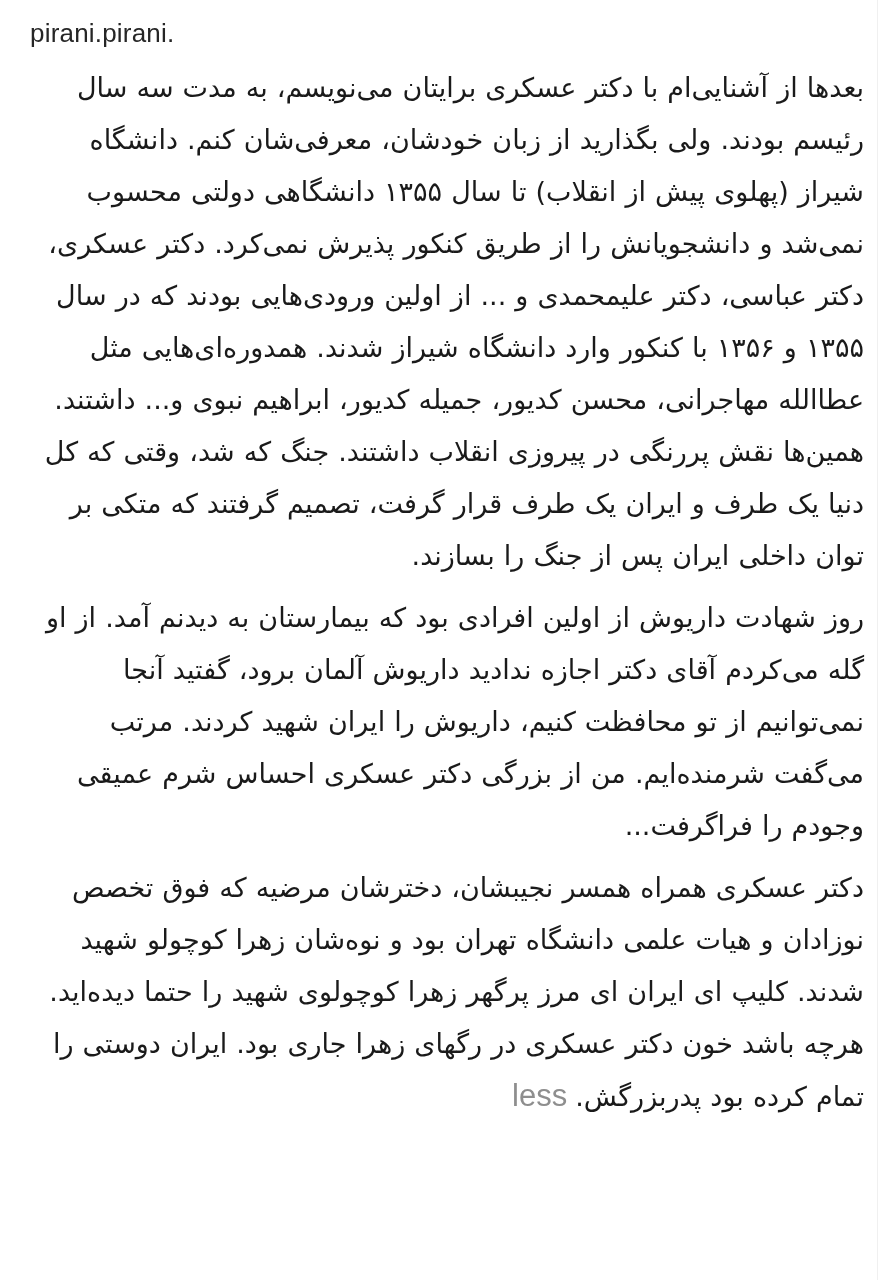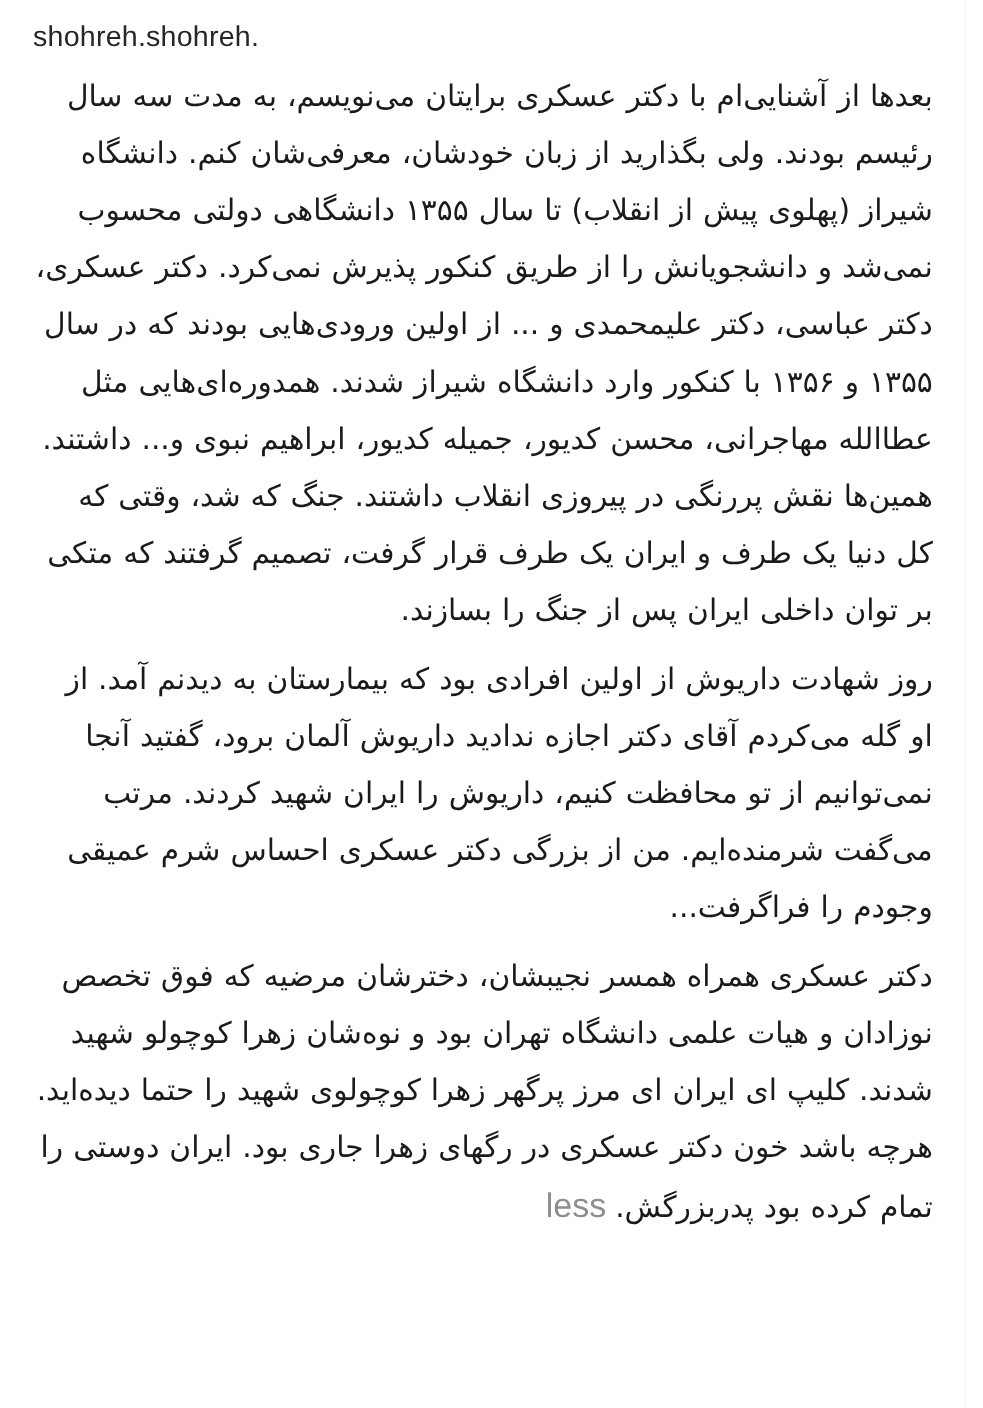--- a/index.html
+++ b/index.html
@@ -65,21 +65,21 @@
     padding: 12px 30px 0 30px;
     font-family: "DejaVu Sans", "Liberation Sans", sans-serif;
     font-size: 27px;
     font-weight: 400;
     line-height: 52px;
     color: #1a1a1a;
     word-spacing: 0.5px;
   }
 
   .comment-body p {
-    margin: 0 16px 10px 0;
+    margin: 0 0 10px 0;
     padding: 0;
   }
 
   .comment-body p:last-child {
     margin-bottom: 0;
   }
 
   .less-link {
     color: #8e8e8e;
     font-family: "Liberation Sans", "DejaVu Sans", sans-serif;
@@ -91,21 +91,21 @@
   }
 </style>
 </head>
 <body>
 
 <div class="comment-card">
 
   <div class="right-rule"></div>
 
   <div class="username-line">
-    <span class="username">shohreh.shohreh</span><span class="username-dot">.</span>
+    <span class="username">pirani.pirani</span><span class="username-dot">.</span>
   </div>
 
   <div class="comment-body">
     <p>بعدها از آشنایی‌ام با دکتر عسکری برایتان می‌نویسم، به مدت سه سال رئیسم بودند. ولی بگذارید از زبان خودشان، معرفی‌شان کنم. دانشگاه شیراز (پهلوی پیش از انقلاب) تا سال ۱۳۵۵ دانشگاهی دولتی محسوب نمی‌شد و دانشجویانش را از طریق کنکور پذیرش نمی‌کرد. دکتر عسکری، دکتر عباسی، دکتر علیمحمدی و ... از اولین ورودی‌هایی بودند که در سال ۱۳۵۵ و ۱۳۵۶ با کنکور وارد دانشگاه شیراز شدند. همدوره‌ای‌هایی مثل عطاالله مهاجرانی، محسن کدیور، جمیله کدیور، ابراهیم نبوی و... داشتند. همین‌ها نقش پررنگی در پیروزی انقلاب داشتند. جنگ که شد، وقتی که کل دنیا یک طرف و ایران یک طرف قرار گرفت، تصمیم گرفتند که متکی بر توان داخلی ایران پس از جنگ را بسازند.</p>
     <p>روز شهادت داریوش از اولین افرادی بود که بیمارستان به دیدنم آمد. از او گله می‌کردم آقای دکتر اجازه ندادید داریوش آلمان برود، گفتید آنجا نمی‌توانیم از تو محافظت کنیم، داریوش را ایران شهید کردند. مرتب می‌گفت شرمنده‌ایم. من از بزرگی دکتر عسکری احساس شرم عمیقی وجودم را فراگرفت...</p>
     <p><span>دکتر عسکری همراه همسر نجیبشان،  دخترشان مرضیه که فوق تخصص  نوزادان و هیات علمی دانشگاه تهران بود و نوه‌شان زهرا کوچولو شهید شدند. کلیپ ای ایران ای مرز پرگهر زهرا کوچولوی شهید را حتما دیده‌اید. هرچه باشد خون دکتر عسکری در رگهای زهرا جاری بود. ایران دوستی را تمام کرده بود پدربزرگش.</span><span class="less-link">less</span></p>
   </div>
 
 </div>
 

